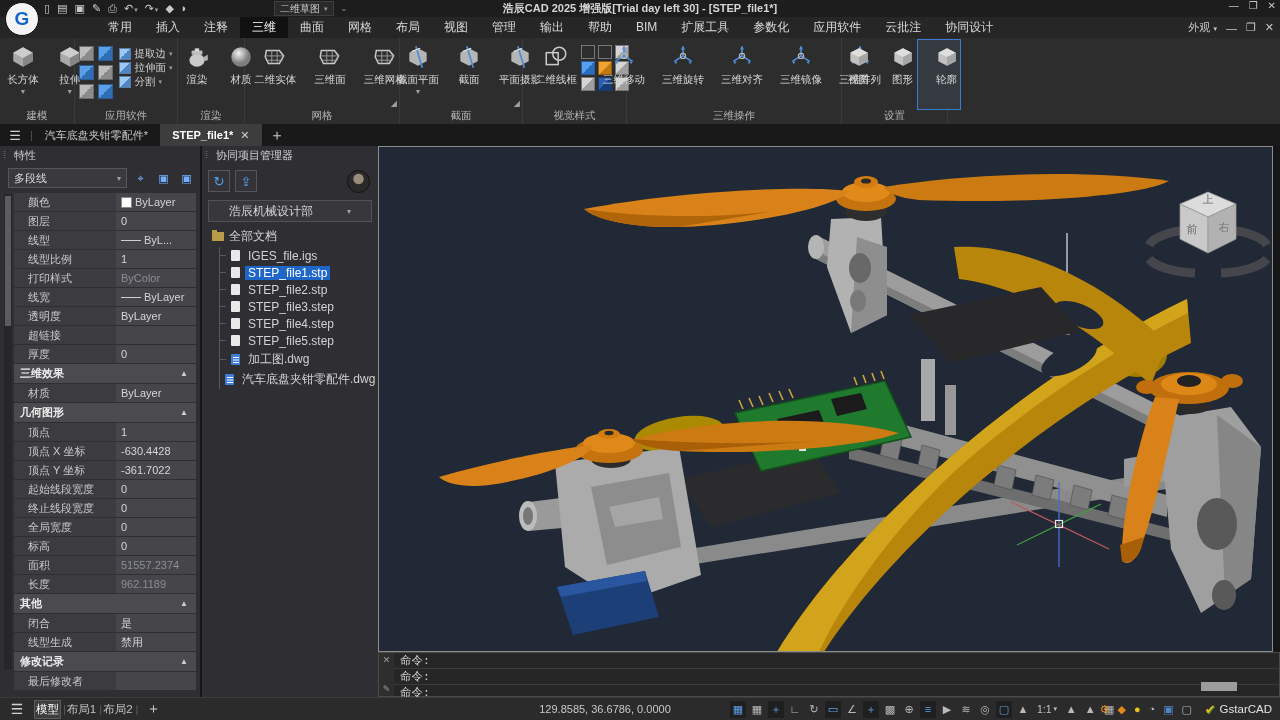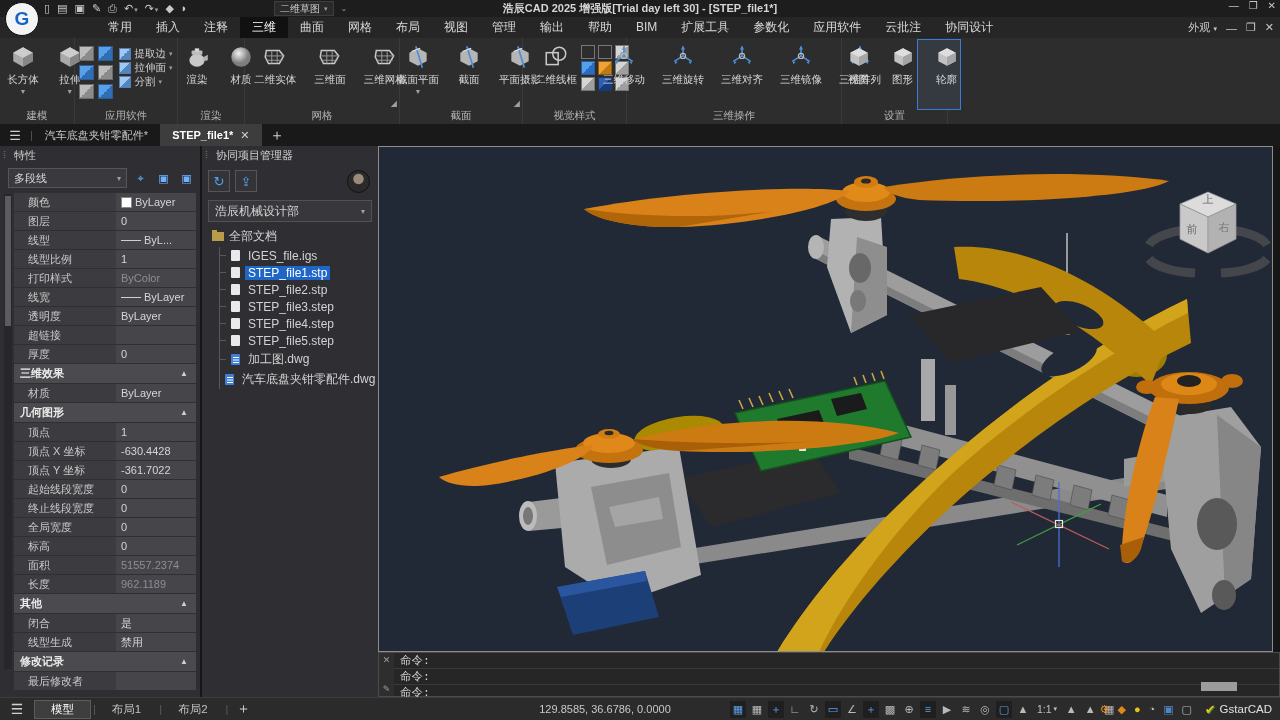--- a/index.html
+++ b/index.html
@@ -95,21 +95,21 @@
   .prow.line .linemark{display:inline-block;width:20px;height:0;border-top:1px solid #cfcfcf;margin-right:3px;}
 
   
   .proj{left:202px;top:146px;width:176px;height:551px;}
   .proj-toolbar{display:flex;align-items:center;padding:6px 6px 4px 6px;gap:5px;position:relative;}
   .ptb-btn{width:20px;height:20px;border:1px solid #55555a;background:#343438;color:#4f9ee8;
            font-size:13px;display:flex;align-items:center;justify-content:center;}
   .avatar{position:absolute;right:8px;top:6px;width:21px;height:21px;border-radius:50%;
           background:radial-gradient(circle at 50% 38%,#9a8a7a 0 28%,#2a2a2a 34%);border:1px solid #111;}
   .dept-combo{margin:4px 6px;height:20px;background:#38383c;border:1px solid #515156;display:flex;
-              align-items:center;justify-content:space-between;padding:0 6px;font-size:12px;color:#d6d6d6;}
+              align-items:center;justify-content:space-between;padding:0 20px;font-size:12px;color:#d6d6d6;}
   .tree{margin-top:4px;font-size:12px;}
   .troot{display:flex;align-items:center;gap:5px;padding:2px 0 2px 10px;color:#d6d6d6;}
   .tkids{margin-left:17px;border-left:1px solid #58585c;}
   .trow{display:flex;align-items:center;gap:5px;padding:1.5px 0 1.5px 0;color:#d2d2d2;position:relative;margin-left:0;}
   .trow::before{content:"";width:6px;border-top:1px solid #58585c;margin-right:0;}
   .trow .nm{padding:0 3px;white-space:nowrap;}
   .trow.selected .nm{background:#1e66c8;color:#fff;}
   .icon-folder{width:12px;height:9px;background:#b99b4a;position:relative;flex:0 0 auto;}
   .icon-folder::before{content:"";position:absolute;top:-2px;left:0;width:5px;height:2px;background:#b99b4a;}
   .icon-doc{width:9px;height:11px;background:#e9e9e9;border-radius:1px;flex:0 0 auto;position:relative;}
@@ -130,21 +130,21 @@
   .cmd-rows{flex:1;display:flex;flex-direction:column;}
   .cmd-row{flex:1;border-bottom:1px solid #3a3a3a;font-size:11.5px;color:#cfcfcf;
            padding-left:6px;display:flex;align-items:center;font-family:"Liberation Mono","DejaVu Sans Mono",monospace;}
   .cmd-row:last-child{border-bottom:none;}
   .cmd-thumb{position:absolute;right:42px;bottom:5px;width:36px;height:9px;background:#9c9c9c;}
 
   
   .statusbar{position:absolute;left:0;top:697px;width:1280px;height:23px;background:#2b2b2b;
              border-top:1px solid #3c3c3c;box-sizing:border-box;display:flex;align-items:center;}
   .sb-burger{width:34px;text-align:center;font-size:14px;color:#d0d0d0;}
-  .sb-tab{font-size:11.5px;color:#c2c2c2;padding:1px 16px;margin-right:2px;cursor:default;}
+  .sb-tab{font-size:11.5px;color:#c2c2c2;padding:1px 1px;margin-right:2px;cursor:default;}
   .sb-tab.active{background:#3e3e3e;border:1px solid #5c5c5c;color:#fff;}
   .sb-tabsep{color:#5c5c5c;font-size:11px;}
   .sb-plus{color:#d0d0d0;font-size:14px;margin-left:8px;}
   .sb-coords{position:absolute;left:505px;width:200px;text-align:center;font-size:11px;color:#c8c8c8;}
   .sb-icons{position:absolute;left:730px;display:flex;align-items:center;gap:3px;}
   .sb-ic{width:16px;height:17px;display:flex;align-items:center;justify-content:center;
          font-size:11px;color:#b9b9b9;cursor:default;}
   .sb-ic.active{background:#1f1f1f;color:#5aa0e8;}
   .sb-scale{display:flex;align-items:center;font-size:10.5px;color:#c0c0c0;gap:2px;padding:0 3px;}
   .sb-right{position:absolute;right:88px;display:flex;align-items:center;gap:8px;}

